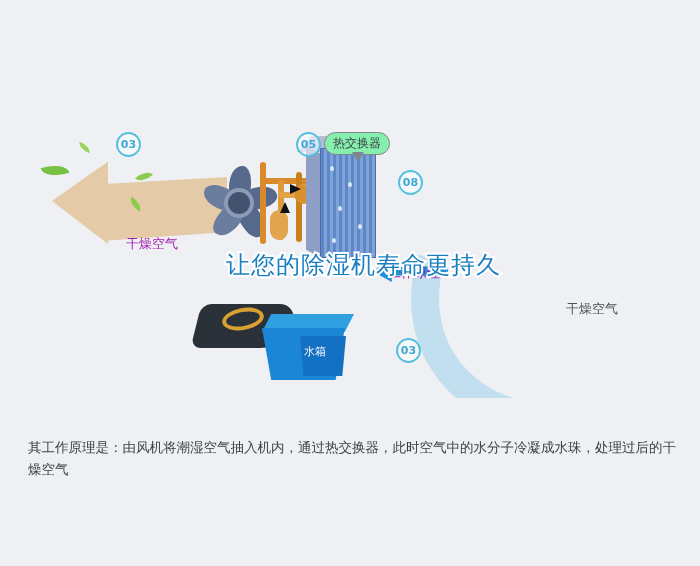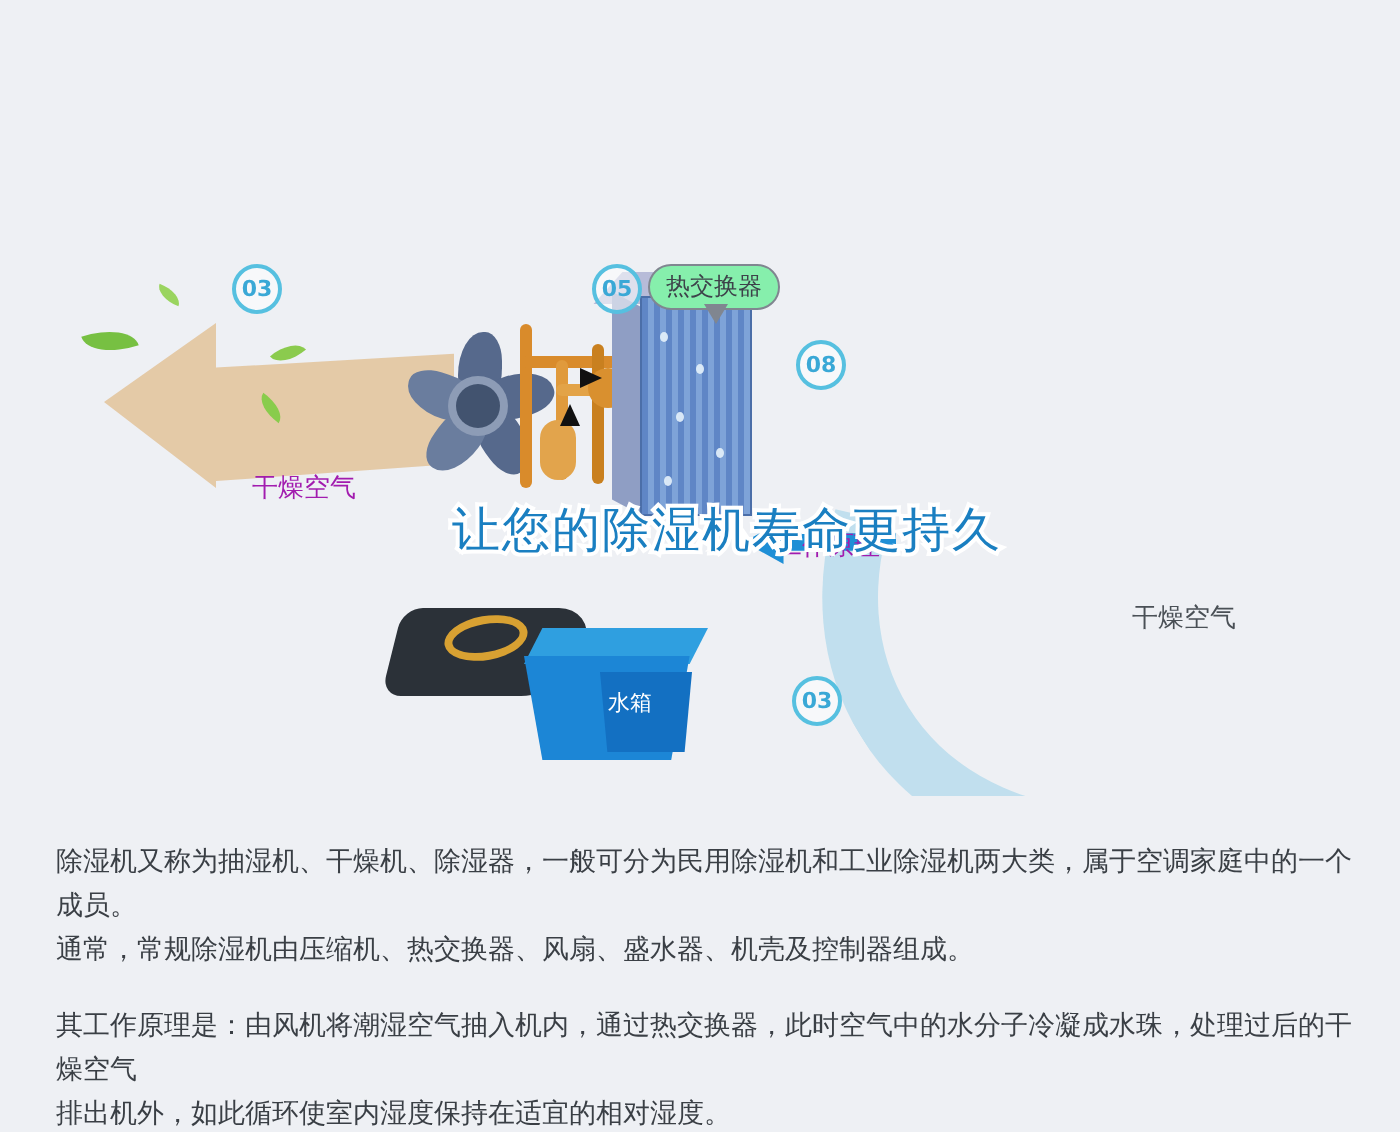--- a/index.html
+++ b/index.html
@@ -219,23 +219,18 @@
 
   <div class="headline">
     <div class="hl-line">让您的除湿机寿命更持久</div>
   </div>
 
   <div class="step3">
     <span class="badge">03</span>
   </div>
 
   <div class="body-copy">
-    <p class="p">
-      <span>除湿机又称为抽湿机、干燥机、除湿器，一般可分为民用除湿机和工业除湿机两大类，属于空调家庭中的一个成员。</span><br>
-      <span>通常，常规除湿机由压缩机、热交换器、风扇、盛水器、机壳及控制器组成。</span>
-    </p>
     <p class="p p2">
       <span>其工作原理是：由风机将潮湿空气抽入机内，通过热交换器，此时空气中的水分子冷凝成水珠，处理过后的干燥空气</span><br>
-      <span>排出机外，如此循环使室内湿度保持在适宜的相对湿度。</span>
     </p>
   </div>
 
 </div>
 
 </body></html>

